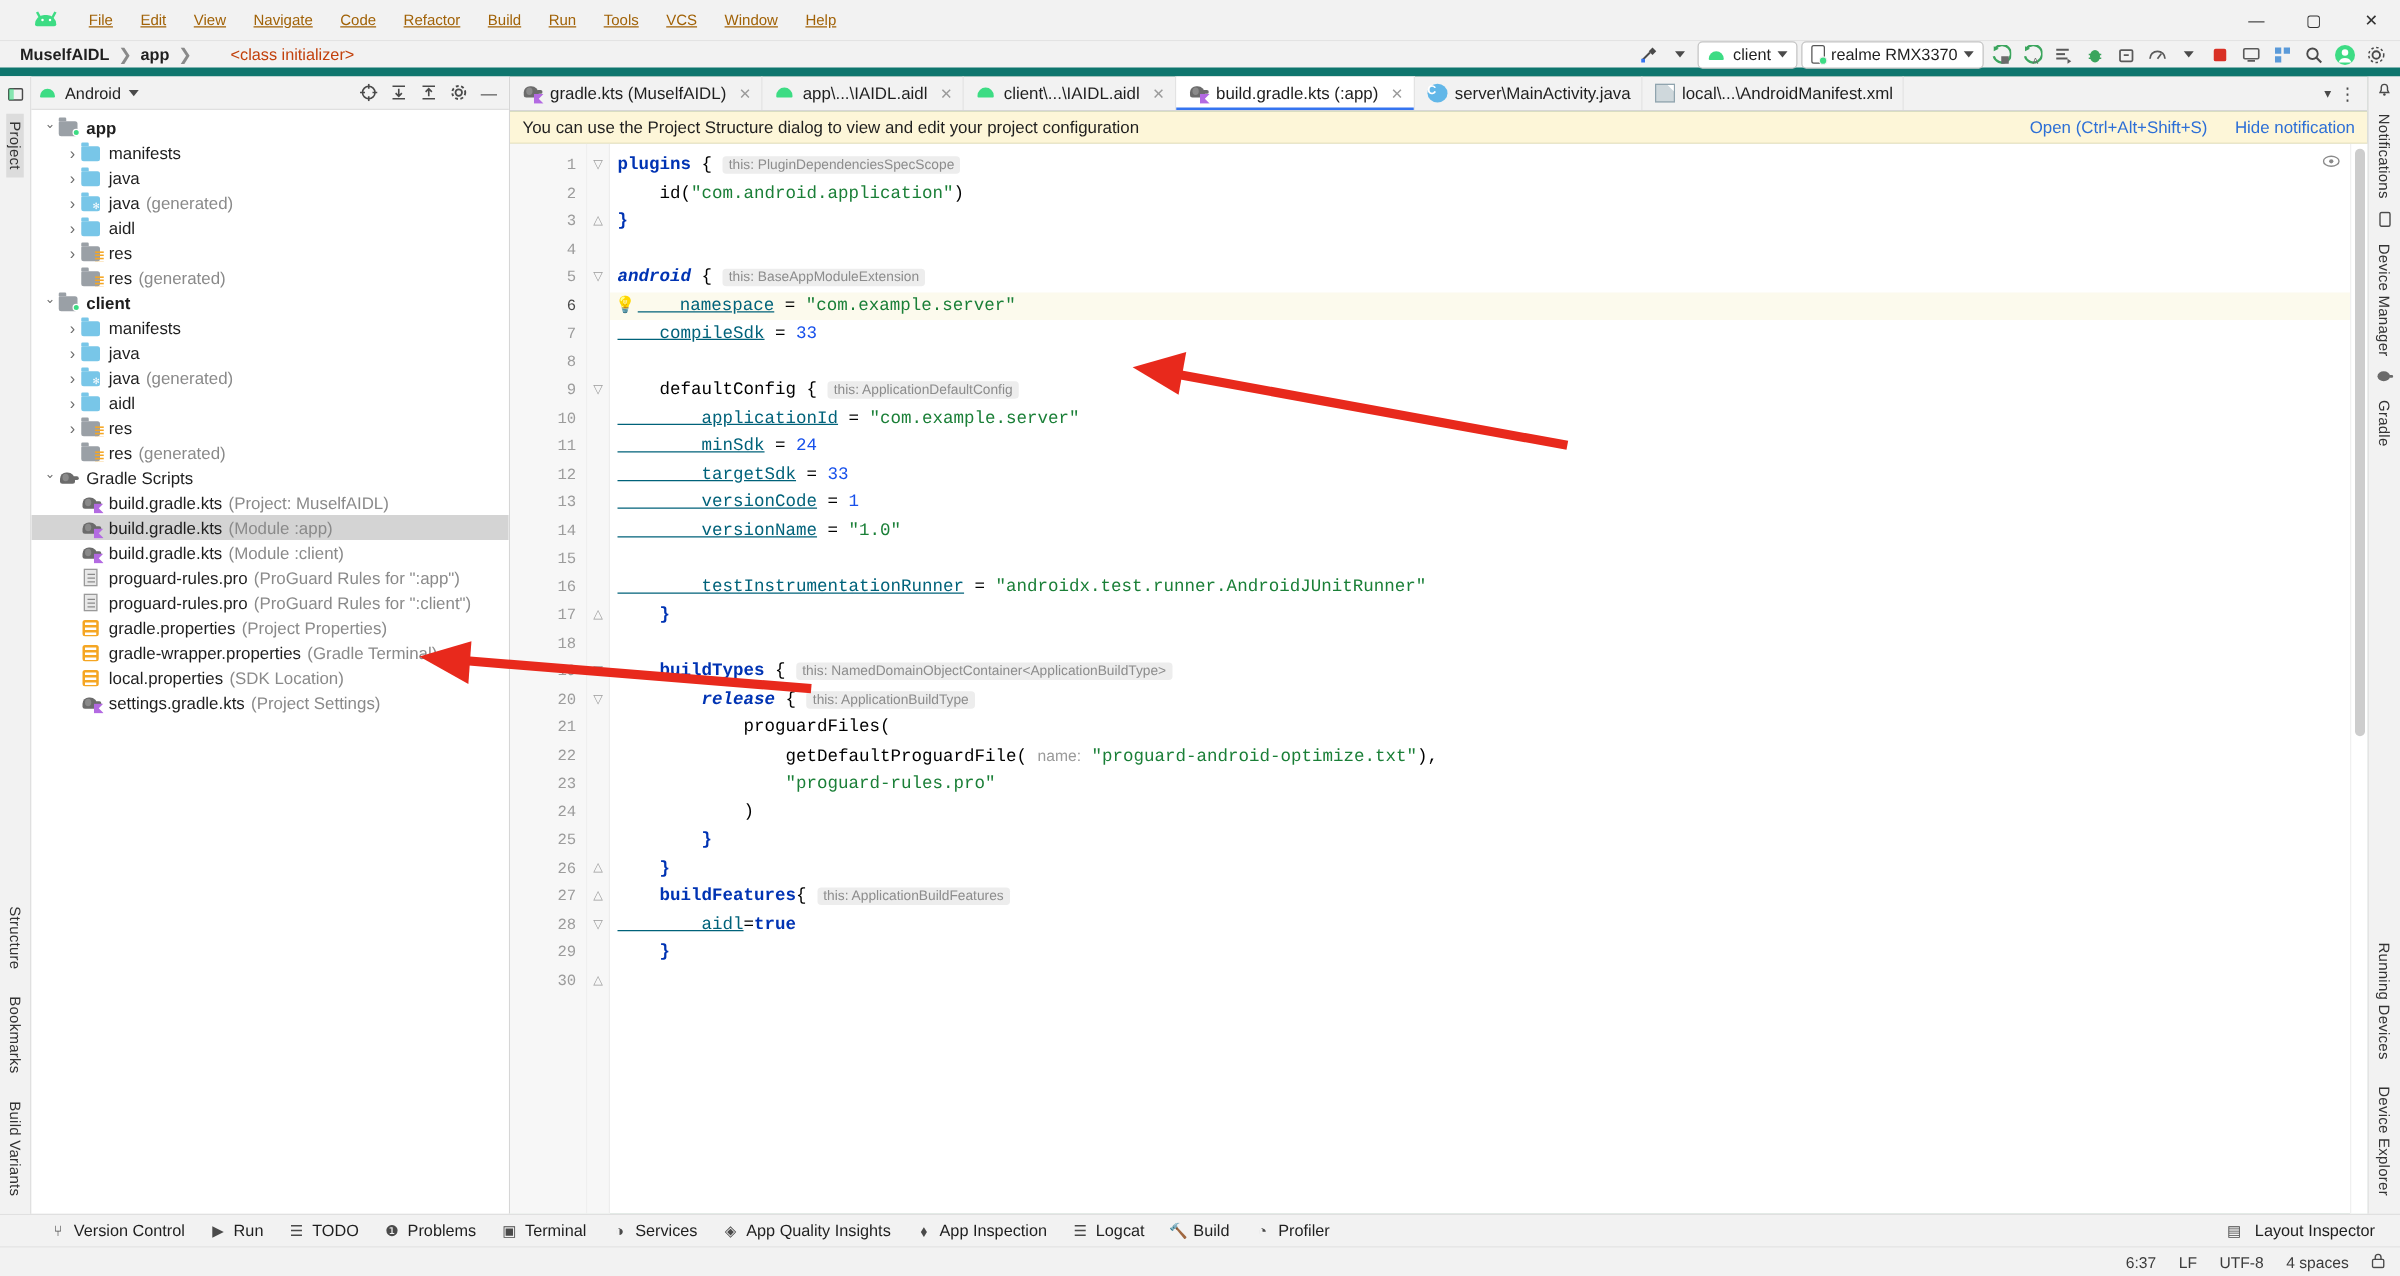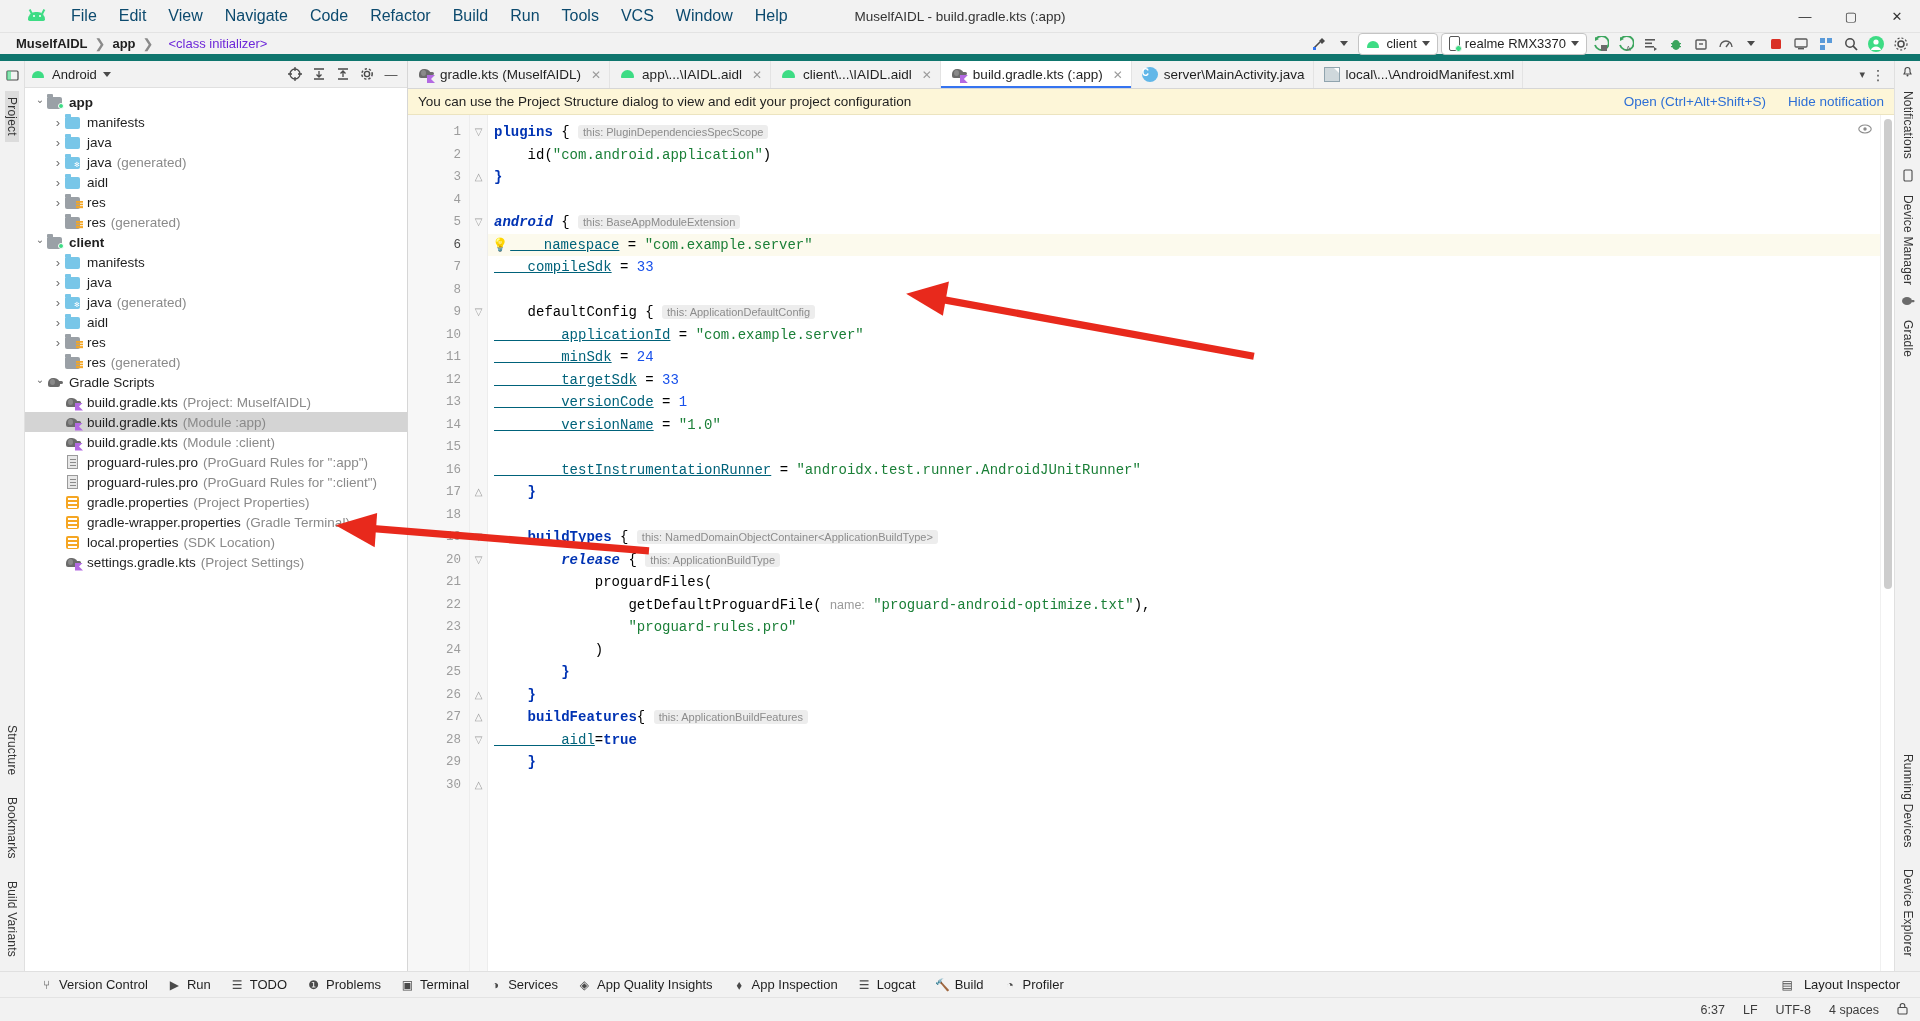--- a/index.html
+++ b/index.html
@@ -25,40 +25,40 @@
     background:#3ddc84; border-radius:9px 9px 2px 2px;
   }
   .droid .ear { position:absolute; width:2px; height:5px; background:#3ddc84; top:0px; transform-origin:bottom;}
   .droid .ear.l { left:5px; transform:rotate(-28deg);} 
   .droid .ear.r { right:5px; transform:rotate(28deg);} 
   .droid .eye { position:absolute; width:2px;height:2px;background:#fff;border-radius:50%;top:6px;}
   .droid .eye.l{left:7px;} .droid .eye.r{right:7px;}
 
   .menu { display:flex; align-items:center; gap:0px; }
   .menu-item {
-    padding:4px 11px; font-size:16px; color:#0c4a6e; cursor:default; white-space:nowrap;
+    padding:4px 11px; font-size:12px; color:#a16207; cursor:default; white-space:nowrap;text-decoration:underline;
   }
 
   .win-title {
     position:absolute; left:0; right:0; text-align:center; font-size:13.5px;
     color:#333; pointer-events:none;
   }
   .win-ctrls { margin-left:auto; display:flex; align-items:stretch; height:33px; z-index:3;}
   .win-btn { width:46px; display:flex; align-items:center; justify-content:center; font-size:13px; color:#333; }
 
   
   .navbar {
     height:28px; display:flex; align-items:center; background:#f2f2f2;
     border-bottom:7px solid #0f766e; padding-left:12px; flex:0 0 28px; position:relative;
   }
   .crumbs { display:flex; align-items:center; gap:2px; }
   .crumb { font-size:13px; padding:1px 4px; }
   .crumb.bold { font-weight:bold; }
   .crumb.sep { color:#8a8a8a; font-size:13px; padding:0 1px;}
-  .crumb.dim { color:#6d28d9; margin-left:8px;}
+  .crumb.dim { color:#c2410c; margin-left:24px;}
 
   .toolbar-right { margin-left:auto; display:flex; align-items:center; gap:3px; padding-right:8px; }
   .tb-ico { width:22px;height:22px;display:flex;align-items:center;justify-content:center;border-radius:3px;}
   .combo {
     height:22px; display:flex; align-items:center; gap:5px; padding:0 7px;
     border:1px solid #c4c4c4; border-radius:4px; background:#fff; font-size:13px;
   }
   .caret { width:0;height:0;border-left:4px solid transparent;border-right:4px solid transparent;border-top:5px solid #4a4a4a;}
   .mini-droid { width:15px;height:10px; position:relative; }
   .mini-droid .b{position:absolute;left:1px;top:2px;width:12px;height:7px;background:#3ddc84;border-radius:7px 7px 1px 1px;}
@@ -231,21 +231,20 @@
       <div class="menu-item">Navigate</div>
       <div class="menu-item">Code</div>
       <div class="menu-item">Refactor</div>
       <div class="menu-item">Build</div>
       <div class="menu-item">Run</div>
       <div class="menu-item">Tools</div>
       <div class="menu-item">VCS</div>
       <div class="menu-item">Window</div>
       <div class="menu-item">Help</div>
     </div>
-    <div class="win-title">MuselfAIDL - build.gradle.kts (:app)</div>
     <div class="win-ctrls">
       <div class="win-btn">—</div>
       <div class="win-btn">▢</div>
       <div class="win-btn close">✕</div>
     </div>
   </div>
 
   <div class="navbar">
     <div class="crumbs">
       <span class="crumb bold">MuselfAIDL</span>

